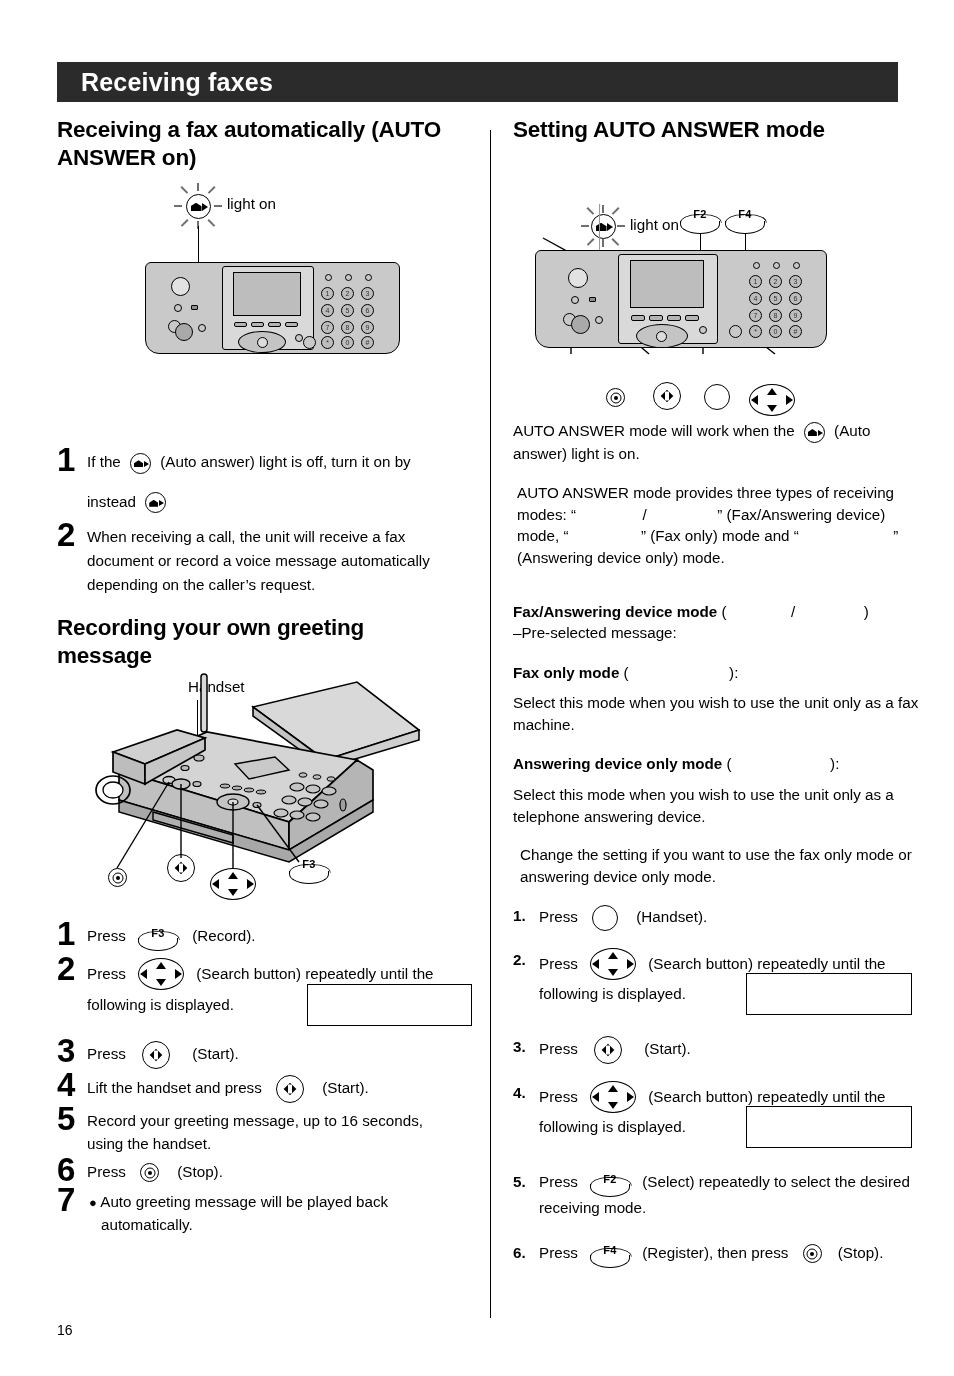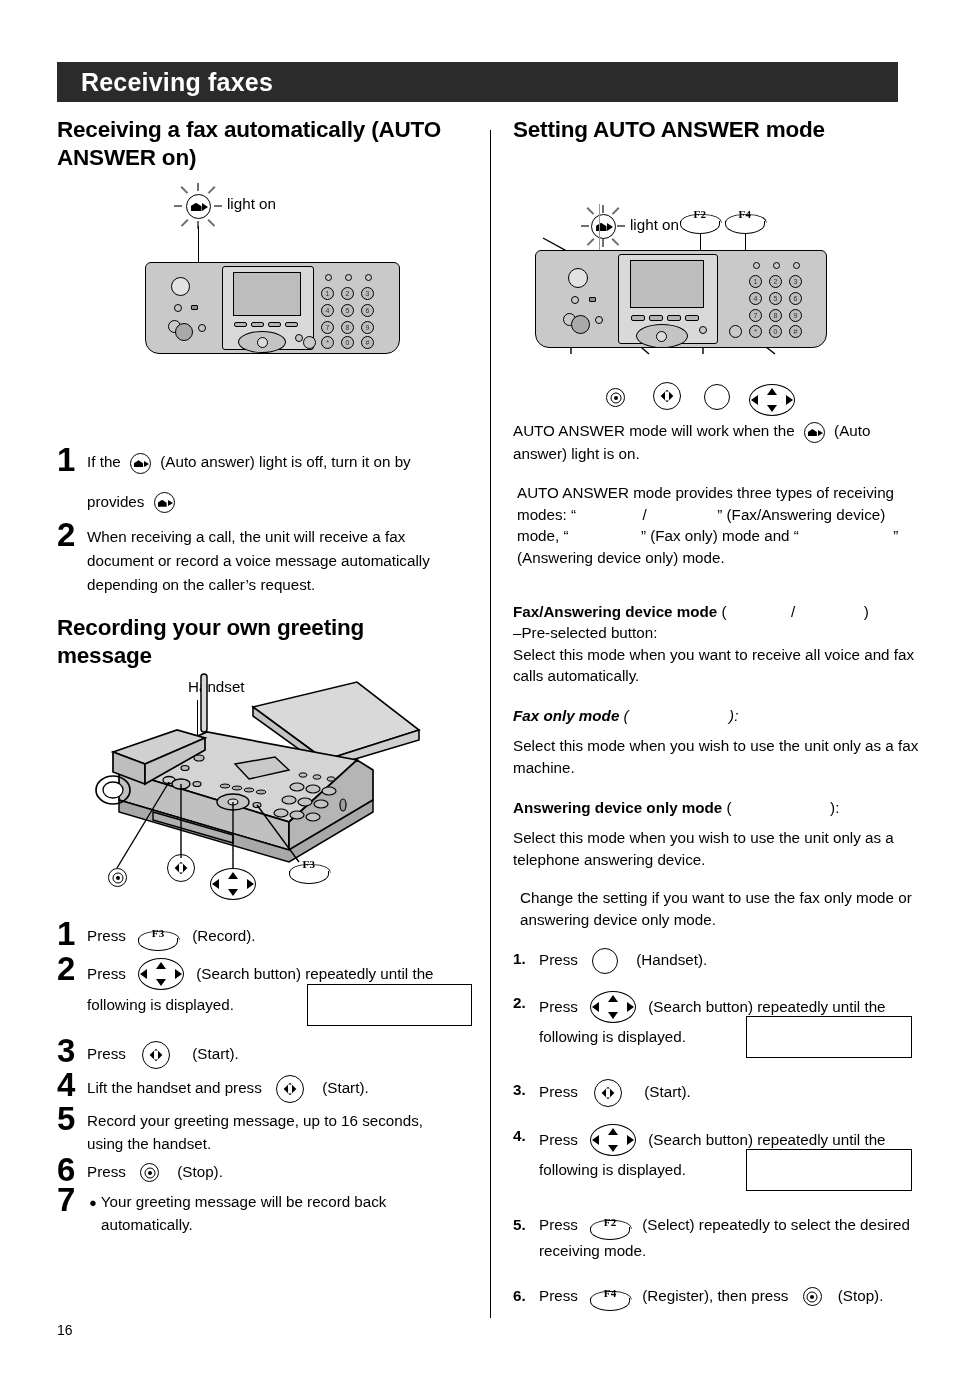--- a/index.html
+++ b/index.html
@@ -44,21 +44,21 @@
   .step .num {
     position:absolute; left:0; top:-7px;
     font-size:33px; font-weight:bold; line-height:1;
   }
   .step .txt { font-size:15.2px; line-height:1.55; }
 
   .nstep { position:relative; padding-left:26px; margin-top:18px; font-size:15.2px; line-height:1.5;}
   .nstep .nnum { position:absolute; left:0; top:0; font-weight:bold; }
 
   
-  .ic { display:inline-block; vertical-align:middle; position:relative;font-family:Liberation Serif, serif; }
+  .ic { display:inline-block; vertical-align:middle; position:relative; }
 
   
   .ic-auto { width:21px; height:21px; border:1.7px solid #000; border-radius:50%; }
   .ic-auto::before{
     content:""; position:absolute; left:3px; top:6.5px; width:9px; height:7px;
     background:#000;
     clip-path: polygon(0% 100%, 0% 42%, 50% 0%, 100% 42%, 100% 100%);
   }
   .ic-auto::after{
     content:""; position:absolute; left:13px; top:7px; width:0;height:0;
@@ -221,21 +221,21 @@
     </div>
 
     <div class="step" style="margin-top:-4px;">
       <div class="num">1</div>
       <div class="txt">
         <span>If the</span>
         <span class="ic ic-auto" style="margin:0 5px;"></span>
         <span>(Auto answer) light is off, turn it on by</span>
       </div>
       <div class="txt" style="margin-top:16px;">
-        <span>provides</span>
+        <span>instead</span>
         <span class="ic ic-auto" style="margin:0 5px;"></span>
       </div>
     </div>
 
     <div class="step" style="margin-top:12px;">
       <div class="num">2</div>
       <div class="txt">When receiving a call, the unit will receive a fax document or record a voice message automatically depending on the caller’s request.</div>
     </div>
 
     <h2 class="sec" style="margin-top:18px;">Recording your own greeting message</h2>
@@ -378,21 +378,21 @@
         <span>Press</span>
         <span class="ic ic-stop" style="margin:0 14px 0 10px;"></span>
         <span>(Stop).</span>
       </div>
     </div>
 
     <div class="step" style="margin-top:6px;">
       <div class="num">7</div>
       <div class="txt" style="padding-left:14px; text-indent:-12px; margin-top:1px;">
         <span style="font-size:13px;">●</span>
-        <span>Your greeting message will be record back automatically.</span>
+        <span>Auto greeting message will be played back automatically.</span>
       </div>
     </div>
 
   </div>
 
   <div class="col-right">
 
     <h2 class="sec">Setting AUTO ANSWER mode</h2>
 
     <div class="panel-wrap" style="height:262px; margin-top:14px;">
@@ -502,25 +502,24 @@
     </p>
 
     <p class="body-txt" style="margin:32px 0 0 0;">
       <b>Fax/Answering device mode</b>
       <span>(</span>
       <span class="gap" style="width:56px;"></span>
       <span>/</span>
       <span class="gap" style="width:60px;"></span>
       <span>)</span>
       <br>
-      <span>–Pre-selected button:</span><br>
-      <span>Select this mode when you want to receive all voice and fax calls automatically.</span>
+      <span>–Pre-selected message:</span><br>
     </p>
 
-    <p class="body-txt" style="margin:18px 0 4px 0;font-style:italic;">
+    <p class="body-txt" style="margin:18px 0 4px 0;">
       <b>Fax only mode</b>
       <span>(</span>
       <span class="gap" style="width:92px;"></span>
       <span>):</span>
     </p>
     <p class="body-txt" style="margin:9px 0 0 0;">Select this mode when you wish to use the unit only as a fax machine.</p>
 
     <p class="body-txt" style="margin:18px 0 0 0;">
       <b>Answering device only mode</b>
       <span>(</span>

